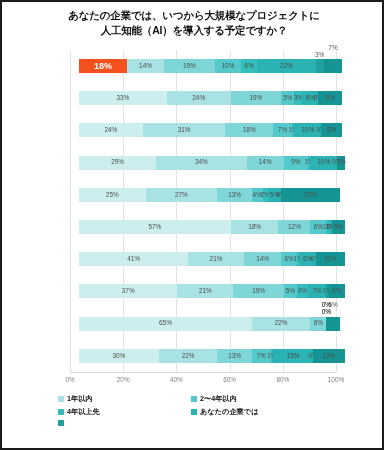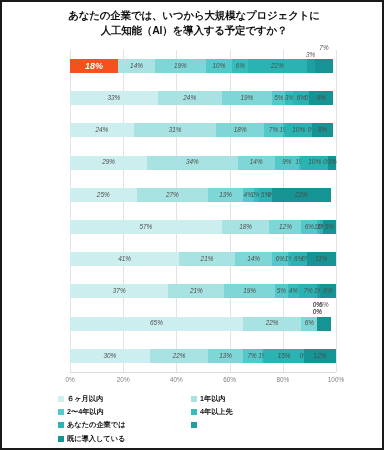--- a/index.html
+++ b/index.html
@@ -20,21 +20,21 @@
   }
   #title .ln{display:block;}
   
   #plot{
     position:absolute;left:68px;top:48px;width:266px;height:322px;
   }
   .gridline{
     position:absolute;top:0;bottom:0;width:1px;background:#e3e3e3;
   }
   .rowwrap{
-    position:absolute;left:0;width:266px;height:32.2px;font-style:italic;
+    position:absolute;left:9px;width:266px;height:32.2px;
   }
   .bar{
     position:absolute;left:0;top:9px;height:14px;width:100%;
     display:flex;overflow:visible;
   }
   .seg{
     height:14px;position:relative;
     display:flex;align-items:center;justify-content:center;
     box-sizing:border-box;
   }
@@ -384,41 +384,33 @@
       <div class="xtick" style="left: 0px;">0%</div>
       <div class="xtick" style="left: 53.2px;">20%</div>
       <div class="xtick" style="left: 106.4px;">40%</div>
       <div class="xtick" style="left: 159.6px;">60%</div>
       <div class="xtick" style="left: 212.8px;">80%</div>
       <div class="xtick" style="left: 266px;">100%</div>
     </div>
 
   <div id="legend">
       <div class="lgitem">
-        <span class="sw" style="background: rgb(205, 238, 238);"></span>
-        <span class="lgtxt">６ヶ月以内</span>
-      </div>
-      <div class="lgitem">
         <span class="sw" style="background: rgb(169, 226, 226);"></span>
         <span class="lgtxt">1年以内</span>
       </div>
       <div class="lgitem">
         <span class="sw" style="background: rgb(85, 201, 201);"></span>
         <span class="lgtxt">2〜4年以内</span>
       </div>
       <div class="lgitem">
         <span class="sw" style="background: rgb(53, 189, 189);"></span>
         <span class="lgtxt">4年以上先</span>
       </div>
       <div class="lgitem">
         <span class="sw" style="background: rgb(43, 179, 179);"></span>
         <span class="lgtxt">あなたの企業では</span>
       </div>
       <div class="lgitem">
         <span class="sw" style="background: rgb(31, 159, 159);"></span>
       </div>
-      <div class="lgitem">
-        <span class="sw" style="background: rgb(22, 148, 148);"></span>
-        <span class="lgtxt">既に導入している</span>
-      </div>
     </div>
 
 </div>
 
 </body></html>

